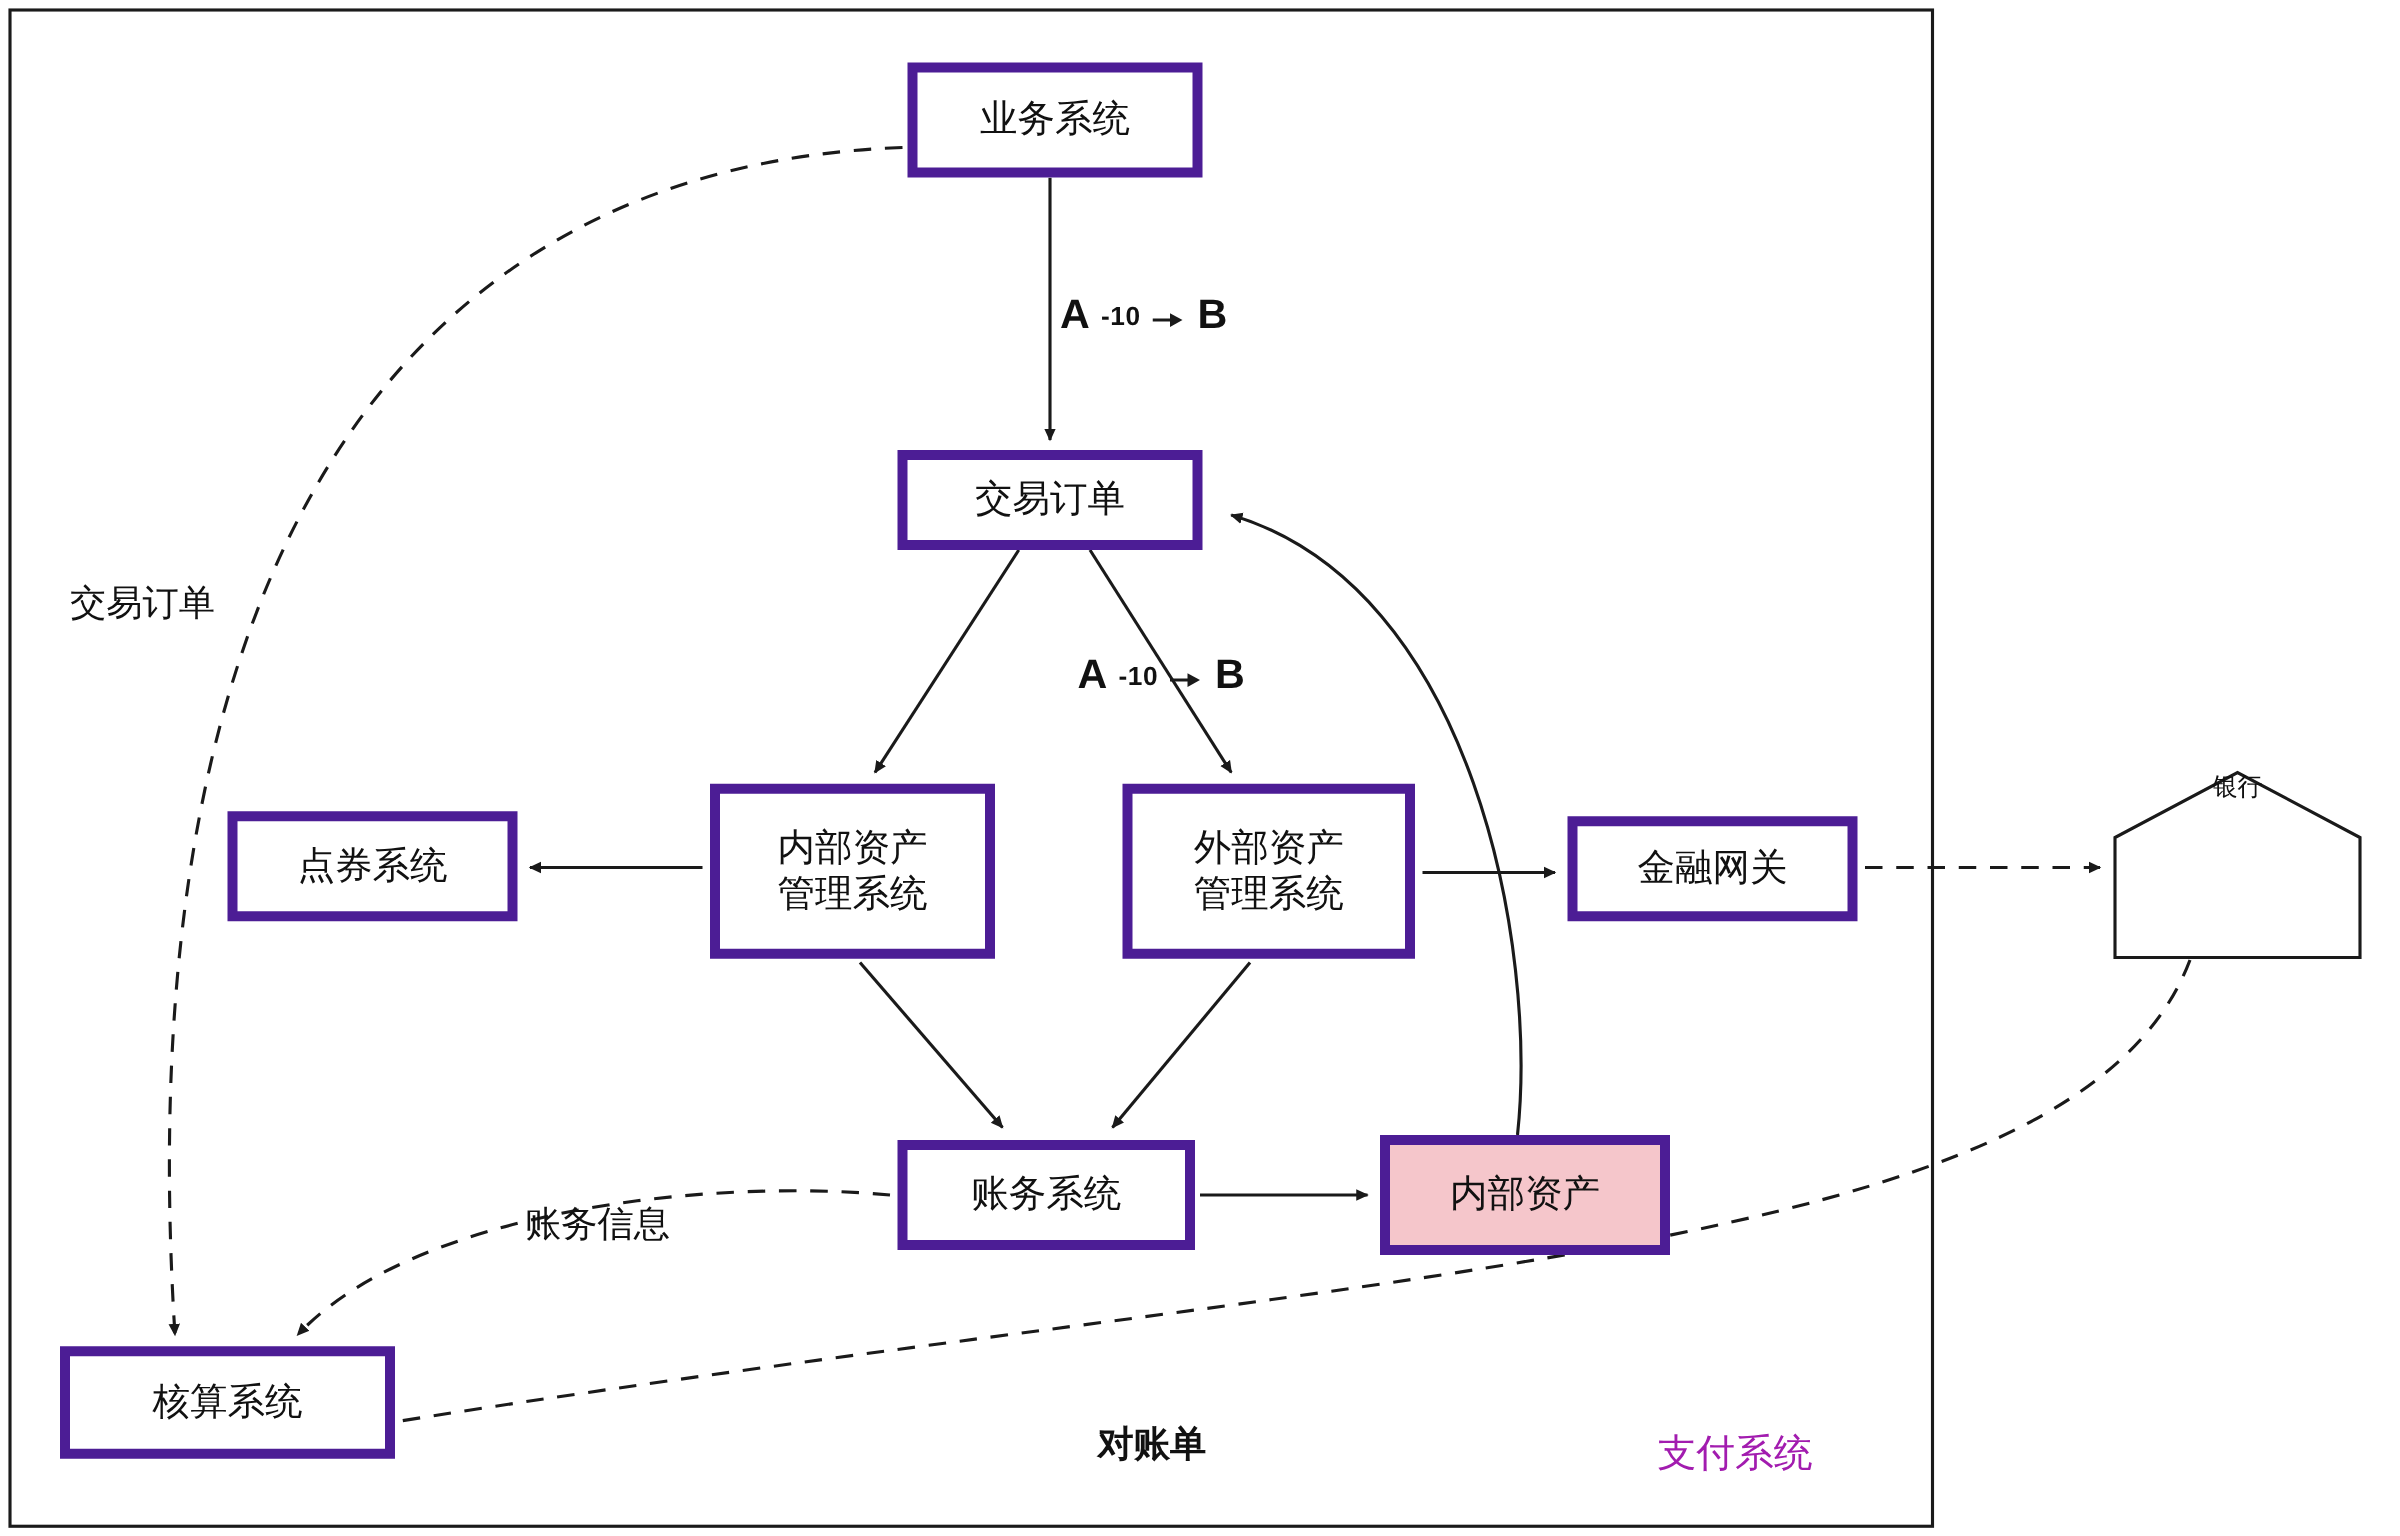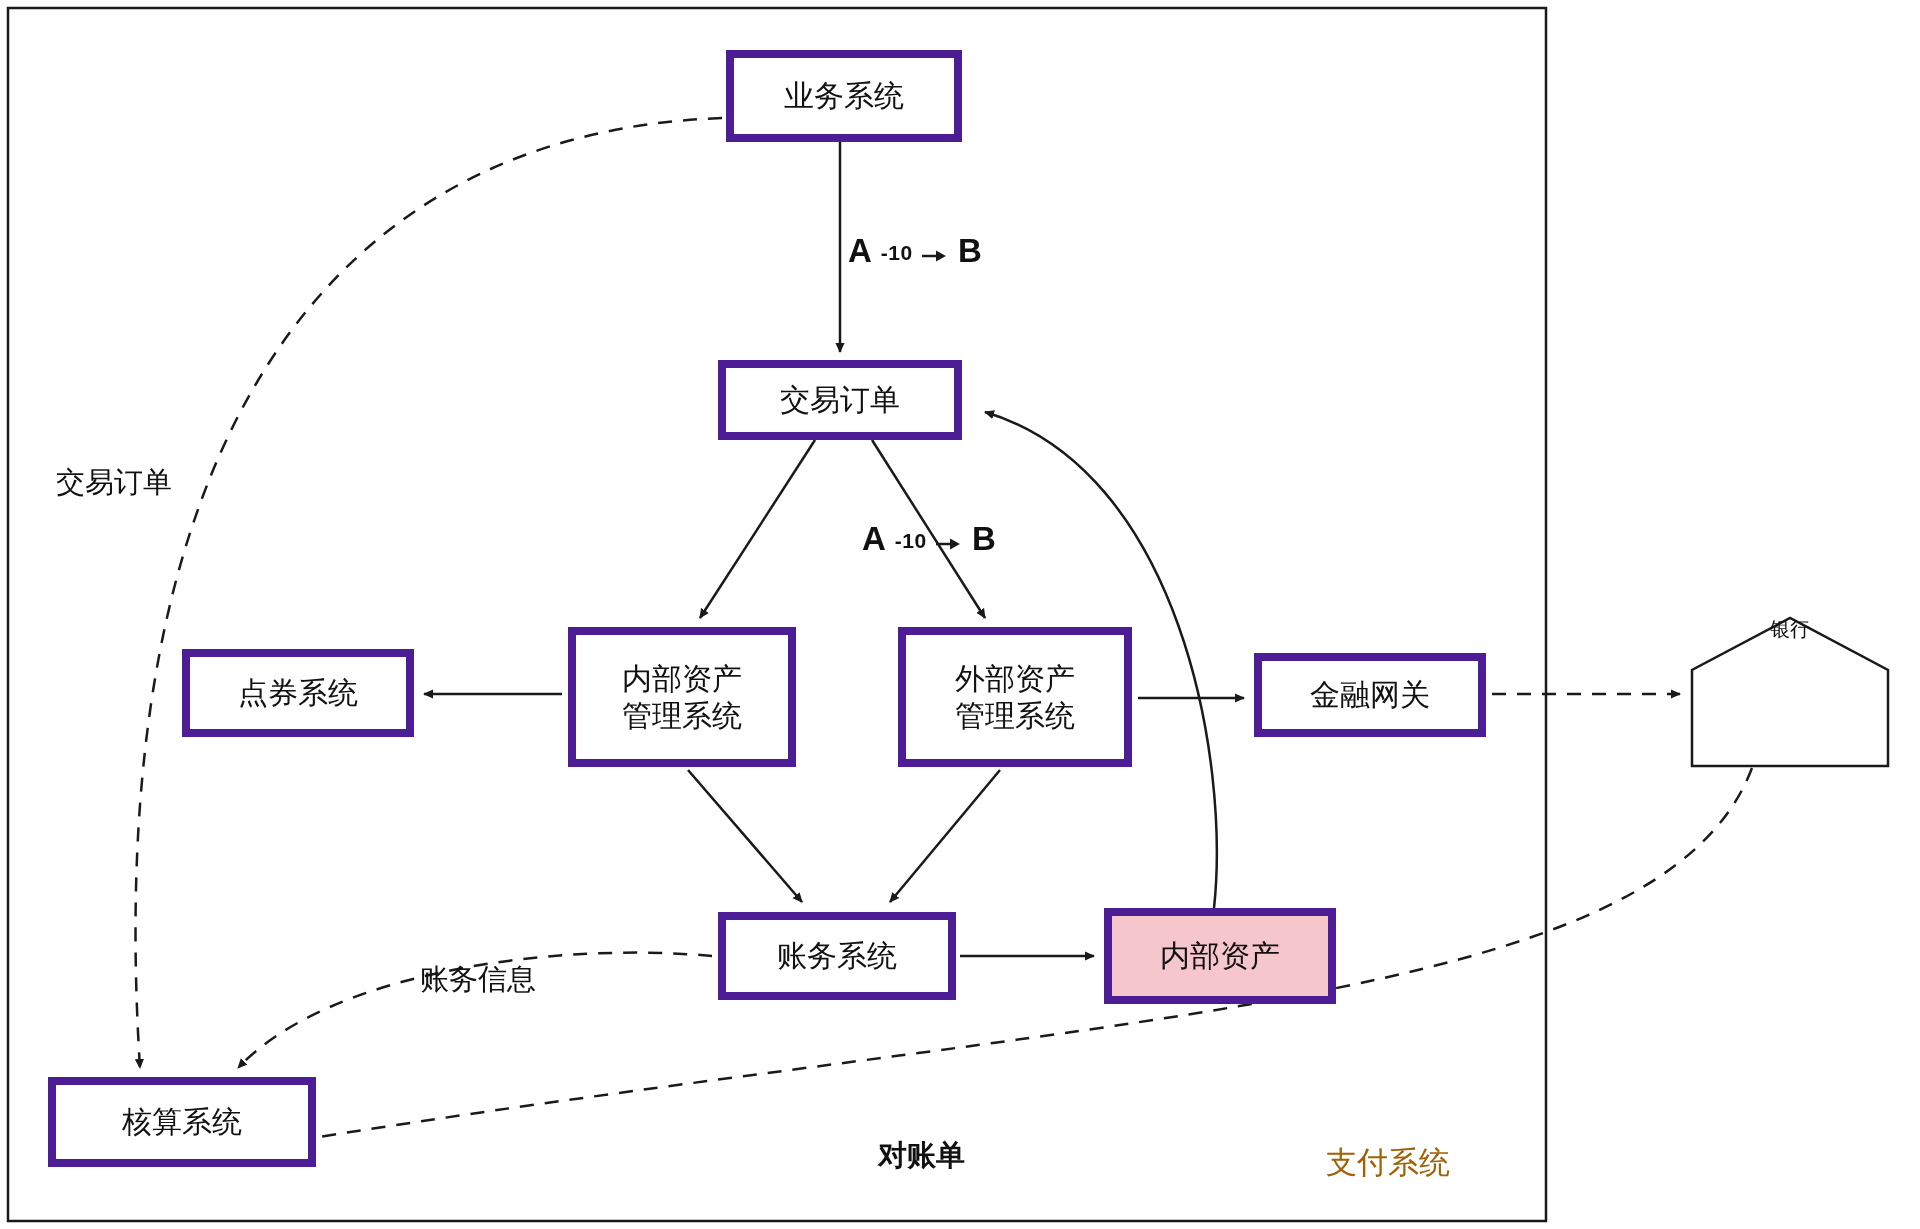--- a/index.html
+++ b/index.html
@@ -79,21 +79,21 @@
     letter-spacing: 0.5px;
   }
   .flow-label .small {
     font-size: 21px;
     font-weight: 700;
     vertical-align: 2px;
   }
   .boundary-label {
     position: absolute;
     font-size: 31px;
-    color: #a16207;
+    color: #a21caf;
     white-space: nowrap;
     z-index: 4;
   }
 </style>
 </head>
 <body>
 
 <div id="canvas">
 
   <svg id="edges" viewBox="0 0 1920 1229">

